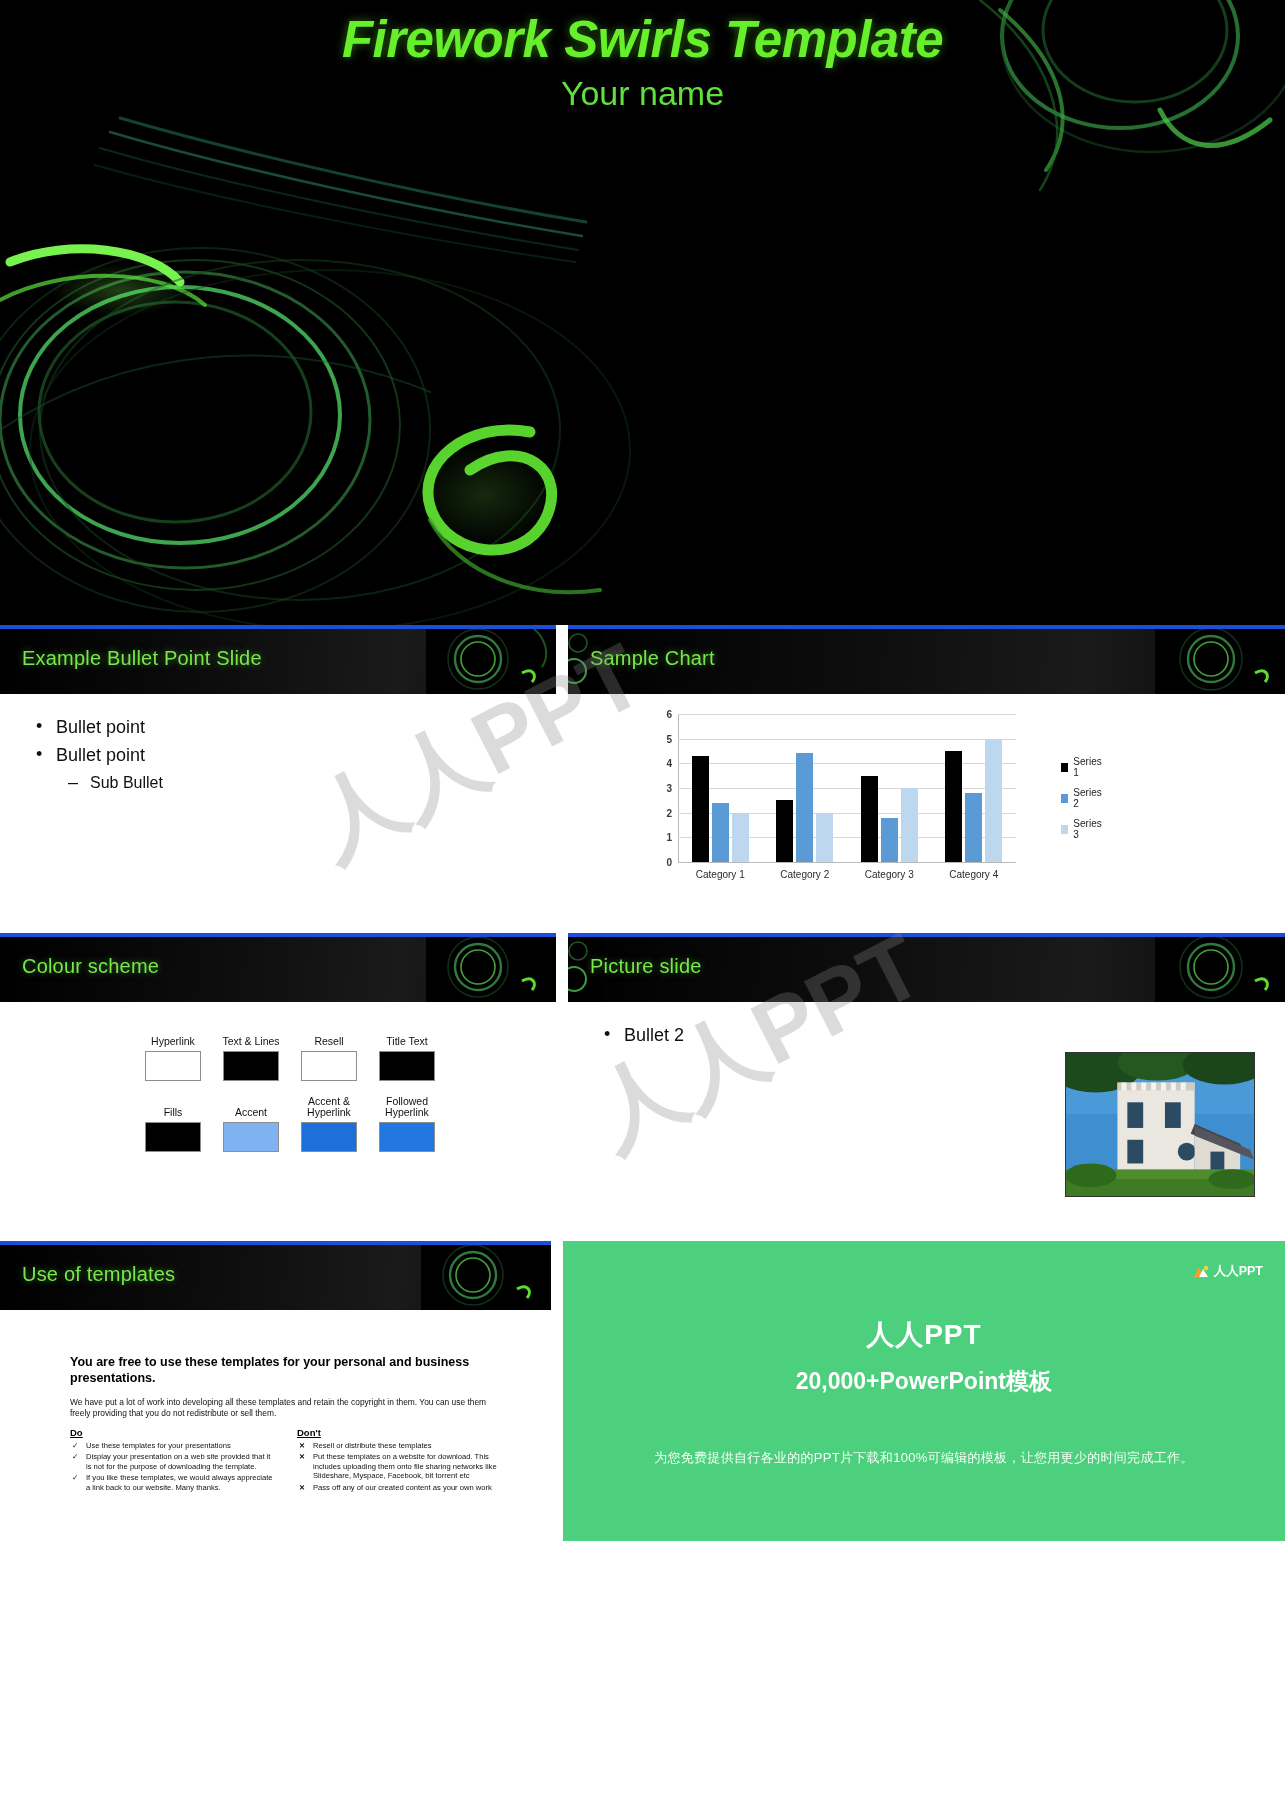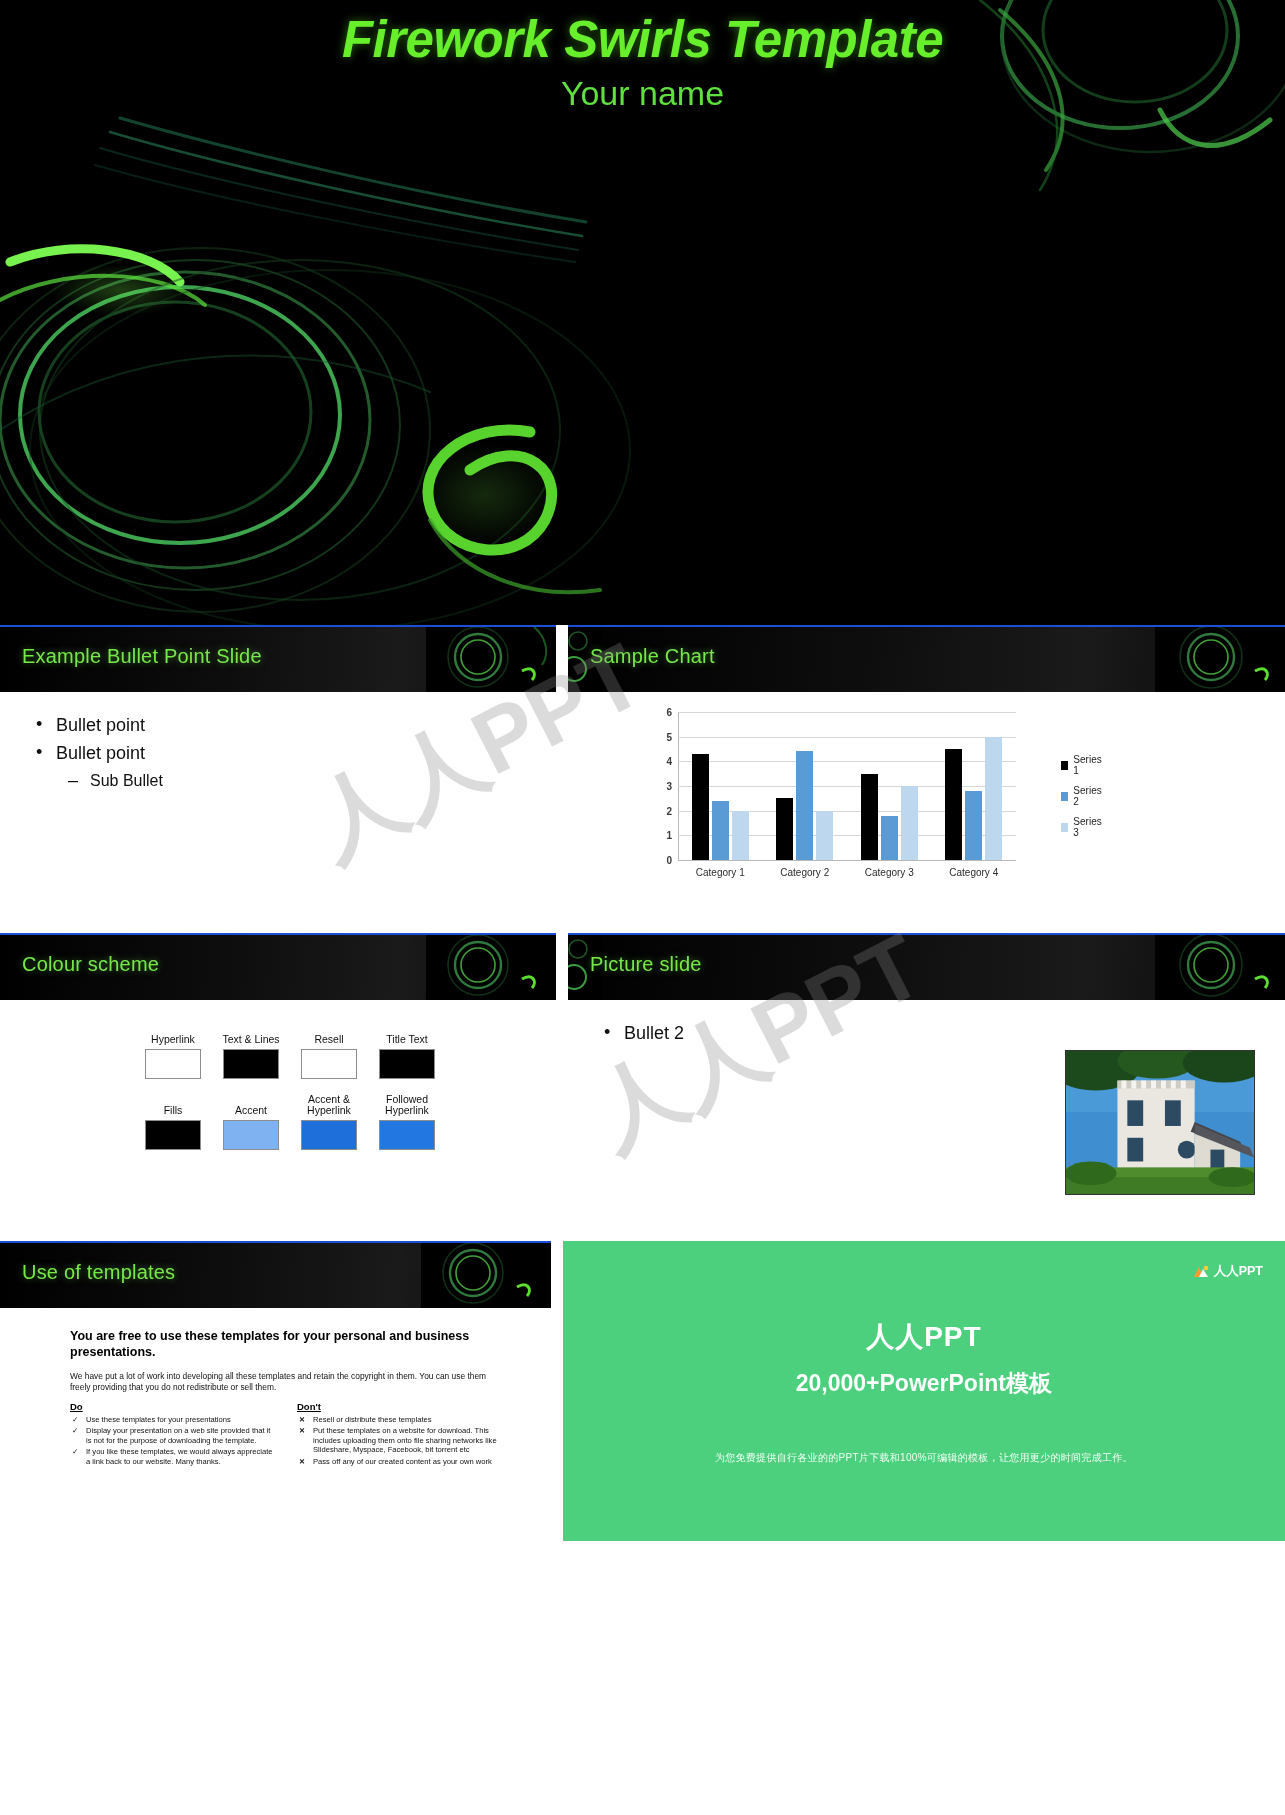--- a/index.html
+++ b/index.html
@@ -39,21 +39,21 @@
   
   .row { display: flex; width: 1285px; }
   .gap-h { height: 8px; background: #ffffff; width: 1285px; }
   .gap-v { width: 12px; background: #ffffff; }
 
   .slide {
     position: relative;
     width: 556px; height: 300px;
     background: #ffffff;
     overflow: hidden;
-    border-top: 2px solid #1d4ed8;
+    border-top: 4px solid #1d4ed8;
   }
 
   .slide-head {
     position: relative;
     height: 65px;
     background: linear-gradient(95deg,#000 0%,#0d0d0d 40%,#1a1a1a 72%,#070707 100%);
     overflow: hidden;
   }
   .slide-head .title {
     position: absolute; left: 22px; top: 18px;
@@ -119,21 +119,21 @@
   
   .pic-bullets { margin: 30px 0 0 44px; }
   .pic-bullets li { font-size: 17px; }
   .photo {
     position: absolute; right: 30px; top: 28px;
     width: 190px; height: 145px; border: 1px solid #333; overflow: hidden;
   }
   .photo svg { display: block; width: 100%; height: 100%; }
 
   
-  .uot-body { position: relative; height: 235px; padding: 20px 24px 0 70px; }
+  .uot-body { position: relative; height: 235px; padding: 20px 24px 0 70px; margin-top: 24px; }
   .uot-h {
     font-size: 12.5px; font-weight: bold; color: #000;
     line-height: 1.28; max-width: 420px; margin-bottom: 11px;
   }
   .uot-p { font-size: 8.4px; color: #111; line-height: 1.3; max-width: 420px; margin-bottom: 8px; }
   .dd { display: flex; gap: 24px; max-width: 430px; }
   .dd-col { width: 205px; }
   .dd-title {
     font-size: 9.5px; font-weight: bold; color: #000;
     text-decoration: underline; margin-bottom: 3px;
@@ -149,21 +149,21 @@
   
   .brand {
     position: relative; width: 729px; height: 300px;
     background: #4cd07d; overflow: hidden;
     display: flex; flex-direction: column; align-items: center; justify-content: center;
   }
   .brand-logo { position: absolute; right: 22px; top: 22px; display: flex; align-items: center; gap: 5px; }
   .brand-logo-text { font-size: 12.5px; font-weight: bold; color: #ffffff; }
   .brand-t1 { font-size: 28px; font-weight: bold; color: #ffffff; margin-bottom: 12px; letter-spacing: 1px; }
   .brand-t2 { font-size: 23px; font-weight: bold; color: #ffffff; margin-bottom: 4px; }
-  .brand-t3 { font-size: 10px; color: #f2fff6; letter-spacing: .3px; margin-top: 48px; }
+  .brand-t3 { font-size: 13px; color: #f2fff6; letter-spacing: .3px; margin-top: 48px; }
 
   
   .wm {
     position: absolute; pointer-events: none;
     font-size: 90px; font-weight: bold; color: rgba(135,135,135,.30);
     transform: rotate(-27deg); white-space: nowrap; z-index: 5;
     font-family: "Liberation Sans", sans-serif;
   }
   .wm1 { left: 300px; top: 690px; }
   .wm2 { left: 580px; top: 980px; }

